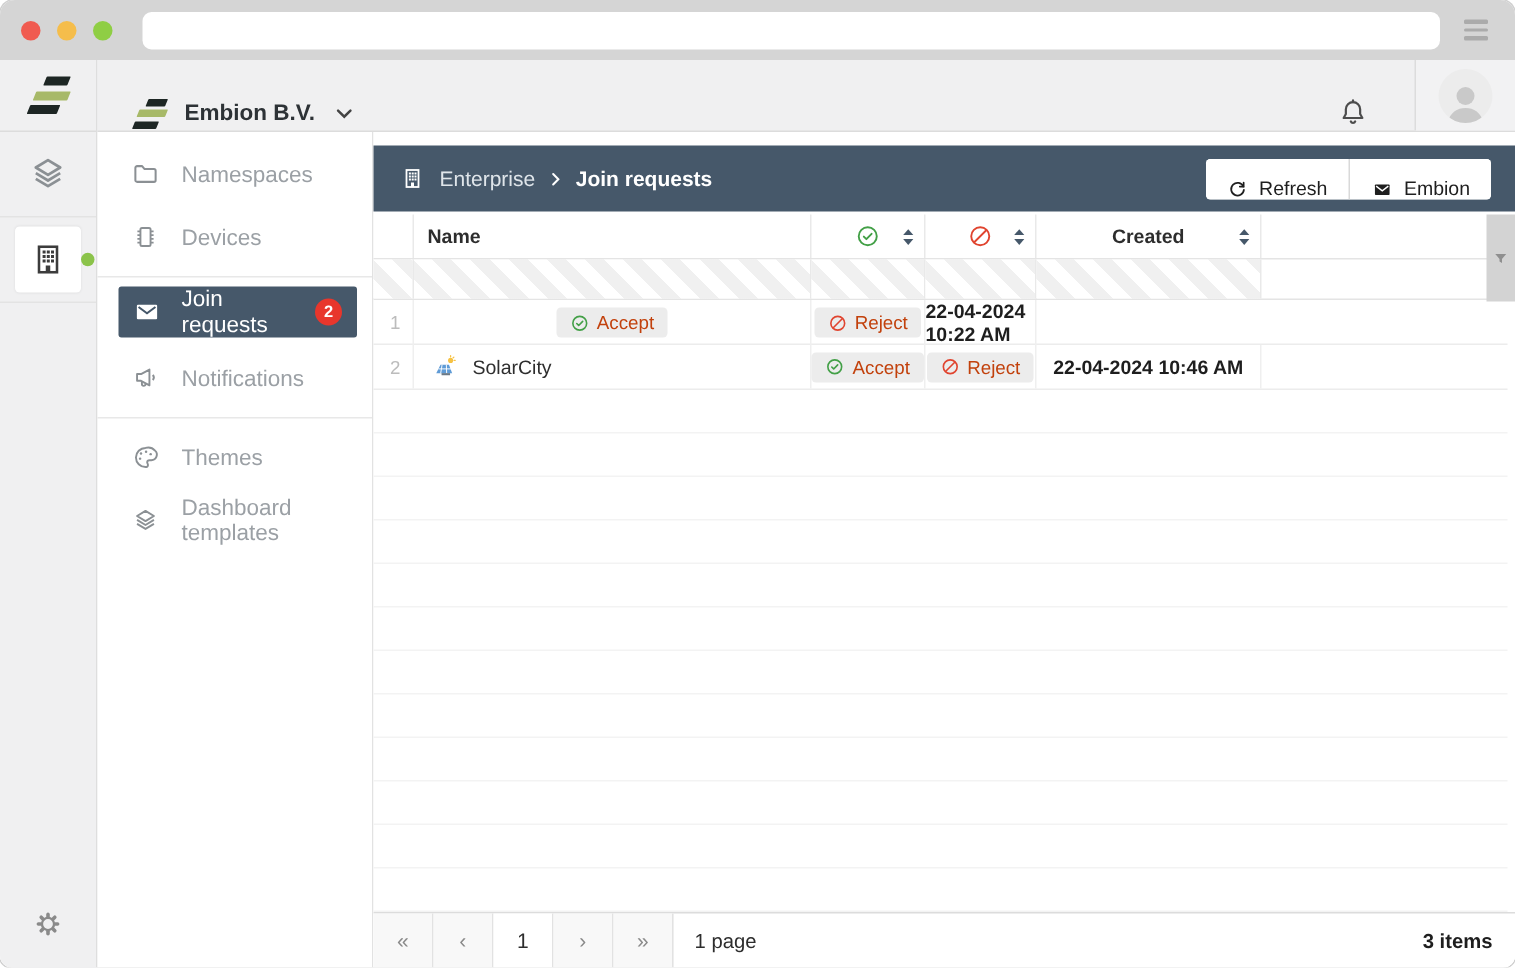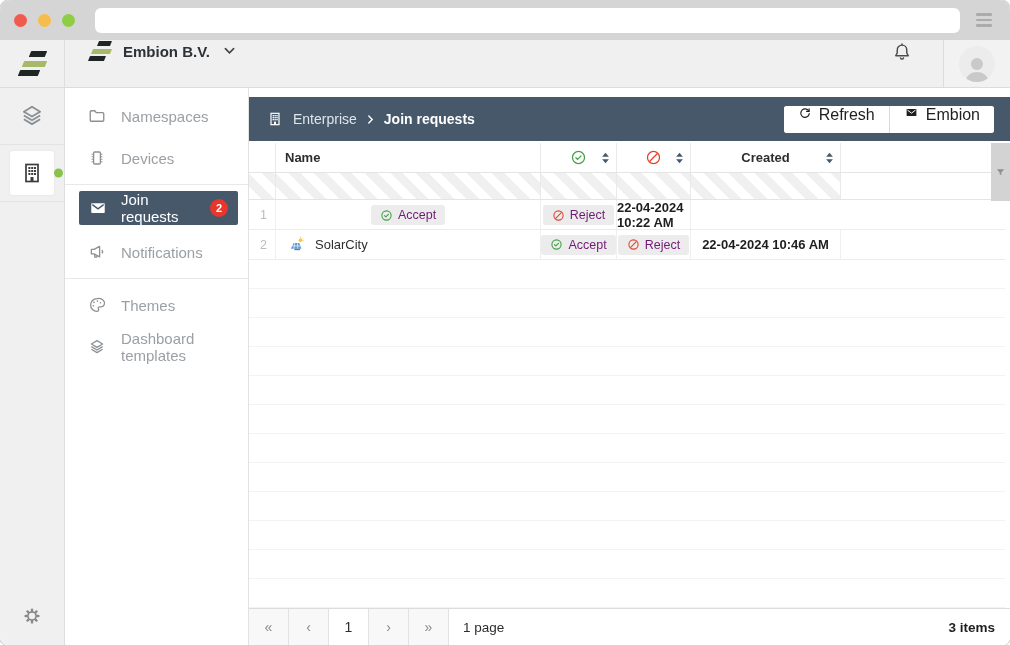--- a/index.html
+++ b/index.html
@@ -38,21 +38,21 @@
   .logo .b3 { width:16px; margin-left:0; background:#1d2624; }
   .logo.lg .bar { height:6px; margin:1.6px 0; }
   .logo.lg .b1 { width:16px; margin-left:11px; }
   .logo.lg .b2 { width:23px; margin-left:4px; }
   .logo.lg .b3 { width:20px; }
 
   
   .right-col { flex:1; display:flex; flex-direction:column; min-width:0; }
 
   
-  .app-header { height:48px; background:#f0f0f1; border-bottom:1px solid #dcdcdc; display:flex; align-items:flex-start; flex-shrink:0; }
+  .app-header { height:48px; background:#f0f0f1; border-bottom:1px solid #dcdcdc; display:flex; align-items:flex-end; flex-shrink:0; }
   .brand { width:200px; display:flex; align-items:center; padding-left:24px; gap:12px; cursor:pointer; }
   .brand-name { font-size:15px; font-weight:bold; color:#2d3236; }
   .brand .chev { margin-left:2px; }
   .hdr-spacer { flex:1; }
   .bell-wrap { padding:0 30px; cursor:pointer; display:flex; align-items:center; }
   .avatar-sec { width:67px; height:100%; border-left:1px solid #dcdcdc; display:flex; align-items:center; justify-content:center; background:#f2f2f3; cursor:pointer; }
   .avatar { width:36px; height:36px; border-radius:50%; background:#ececec; overflow:hidden; display:flex; align-items:flex-end; justify-content:center; }
 
   
   .body-row { flex:1; display:flex; min-height:0; }
@@ -67,41 +67,41 @@
 
   
   .main { flex:1; position:relative; background:#fff; min-width:0; display:flex; flex-direction:column; }
 
   .breadcrumb-bar { margin-top:9px; height:44px; background:#46586a; display:flex; align-items:center; padding:0 16px 0 18px; flex-shrink:0; }
   .bc-icon { display:flex; margin-right:10px; }
   .bc-root { color:#dfe5ea; font-size:14px; }
   .bc-sep { margin:0 8px; display:flex; }
   .bc-current { color:#fff; font-size:14px; font-weight:bold; }
   .bc-actions { margin-left:auto; display:flex; background:#fff; border-radius:3px; overflow:hidden; height:27px; }
-  .bc-btn { display:flex; align-items:flex-start; gap:7px; padding:0 14px; font-size:16px; color:#1f1f1f; background:#fff; border:none; cursor:pointer; font-family:inherit; }
+  .bc-btn { display:flex; align-items:flex-end; gap:7px; padding:0 14px; font-size:13px; color:#1f1f1f; background:#fff; border:none; cursor:pointer; font-family:inherit; }
   .bc-btn + .bc-btn { border-left:1px solid #d9d9d9; }
 
   
   .table { margin:2px 5px 0 0; --cols:27px 265px 76px 74px 150px 1fr; flex:1; display:flex; flex-direction:column; min-height:0; position:relative; }
   .trow { display:grid; grid-template-columns:var(--cols); }
   .thead { height:30px; border-bottom:1px solid #e4e4e4; }
   .thead .cell { display:flex; align-items:center; border-right:1px solid #e9e9e9; position:relative; font-size:13px; font-weight:bold; color:#2d2d2d; }
   .thead .cell:last-child, .frow .cell:last-child, .drow .cell:last-child { border-right:none; }
   .cell.c-name { padding-left:9px; }
   .cell.center { justify-content:center; }
   .sort { position:absolute; right:6px; top:50%; transform:translateY(-50%); display:flex; }
   .frow { height:27px; border-bottom:1px solid #e4e4e4; }
   .frow .cell { border-right:1px solid #e9e9e9; }
   .frow .cell.striped { background:repeating-linear-gradient(45deg,#ffffff 0 9px,#f0f0f0 9px 18px); }
   .drow { height:30px; border-bottom:1px solid #ececec; font-size:13px; color:#2e2e2e; }
   .drow .cell { display:flex; align-items:center; border-right:1px solid #efefef; }
   .cell.c-num { justify-content:flex-end; padding-right:8px; color:#bcbcbc; font-size:12.5px; }
   .cell.c-entity { padding-left:12px; gap:10px; }
   .cell.c-date { justify-content:center; font-weight:bold; font-size:13px; color:#1e1e1e; }
-  .act-btn { display:flex; align-items:center; gap:5px; background:#ececec; border:none; border-radius:3px; padding:3px 9px; font-size:12.5px; color:#701a75; cursor:pointer; font-family:inherit; }
+  .act-btn { display:flex; align-items:center; gap:5px; background:#ececec; border:none; border-radius:3px; padding:3px 9px; font-size:12.5px; color:#c2410c; cursor:pointer; font-family:inherit; }
   .empty-row { height:29px; border-bottom:1px solid #f3f3f3; }
   .filter-strip { position:absolute; top:0; right:-5px; width:19px; height:58px; background:#d3d3d3; display:flex; align-items:center; justify-content:center; cursor:pointer; }
 
   
   .pagination { height:37px; border-top:1px solid #dcdcdc; display:flex; align-items:stretch; flex-shrink:0; background:#fff; }
   .pg-btn { width:40px; display:flex; align-items:center; justify-content:center; background:#f8f8f8; border-right:1px solid #e2e2e2; color:#8a8a8a; font-size:14px; cursor:pointer; }
   .pg-btn.current { background:#fff; color:#2d2d2d; }
   .pg-info { display:flex; align-items:center; margin-left:14px; font-size:13.5px; color:#2d2d2d; }
   .pg-spacer { flex:1; }
   .pg-items { display:flex; align-items:center; margin-right:15px; font-size:13.5px; font-weight:bold; color:#1e1e1e; }

